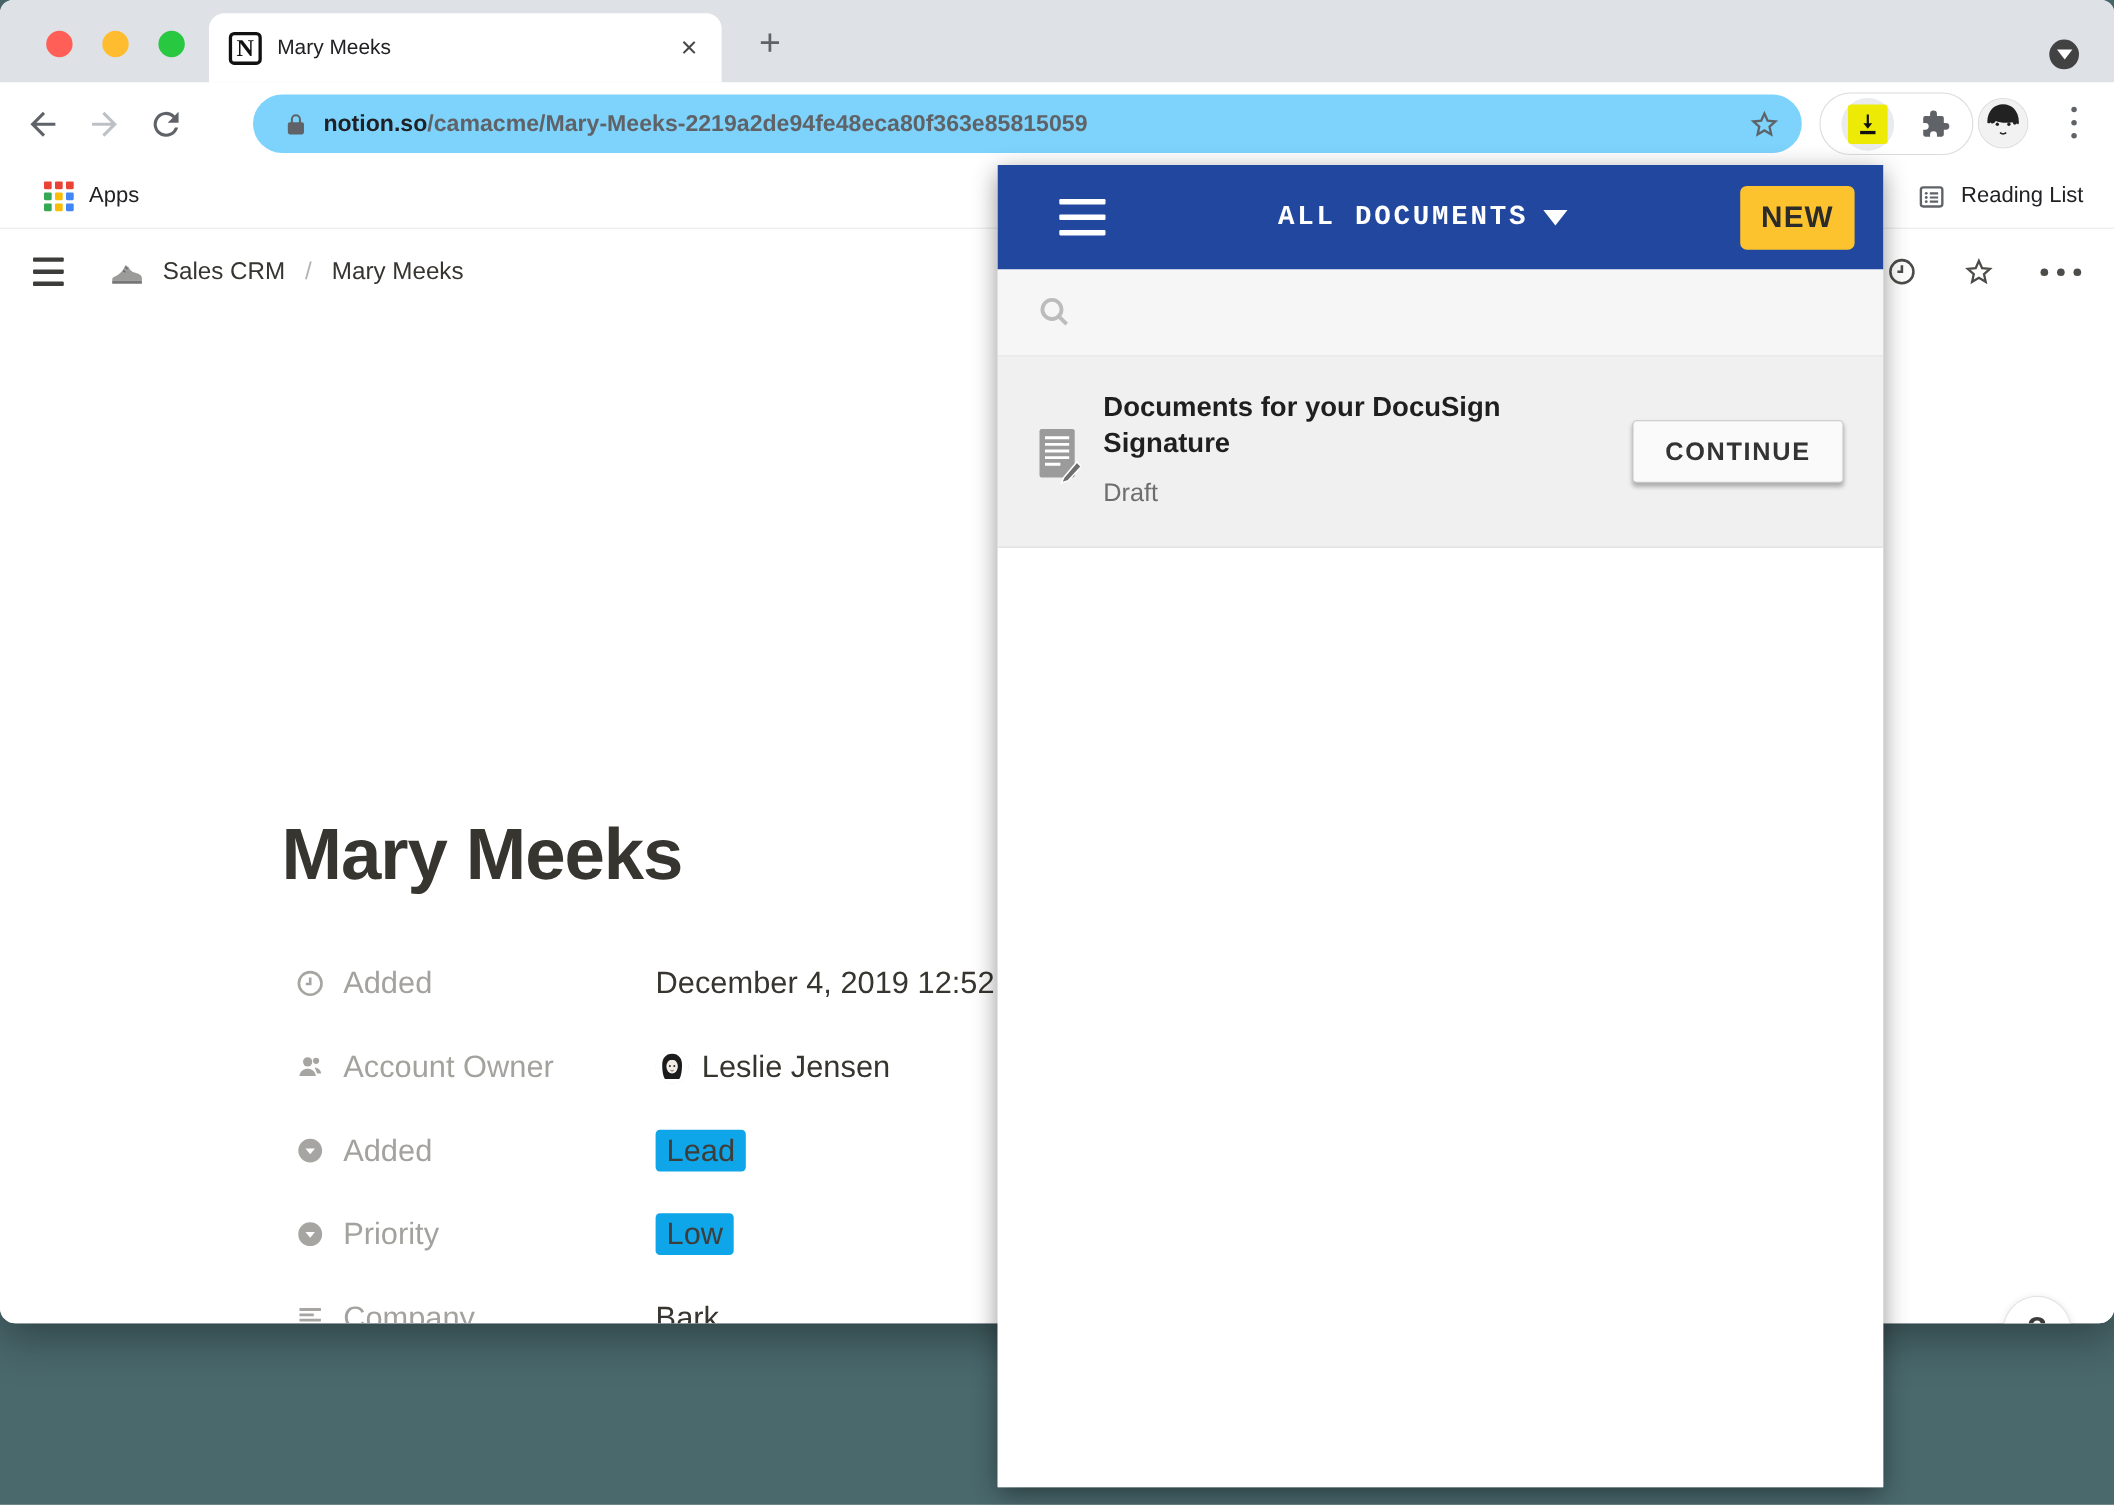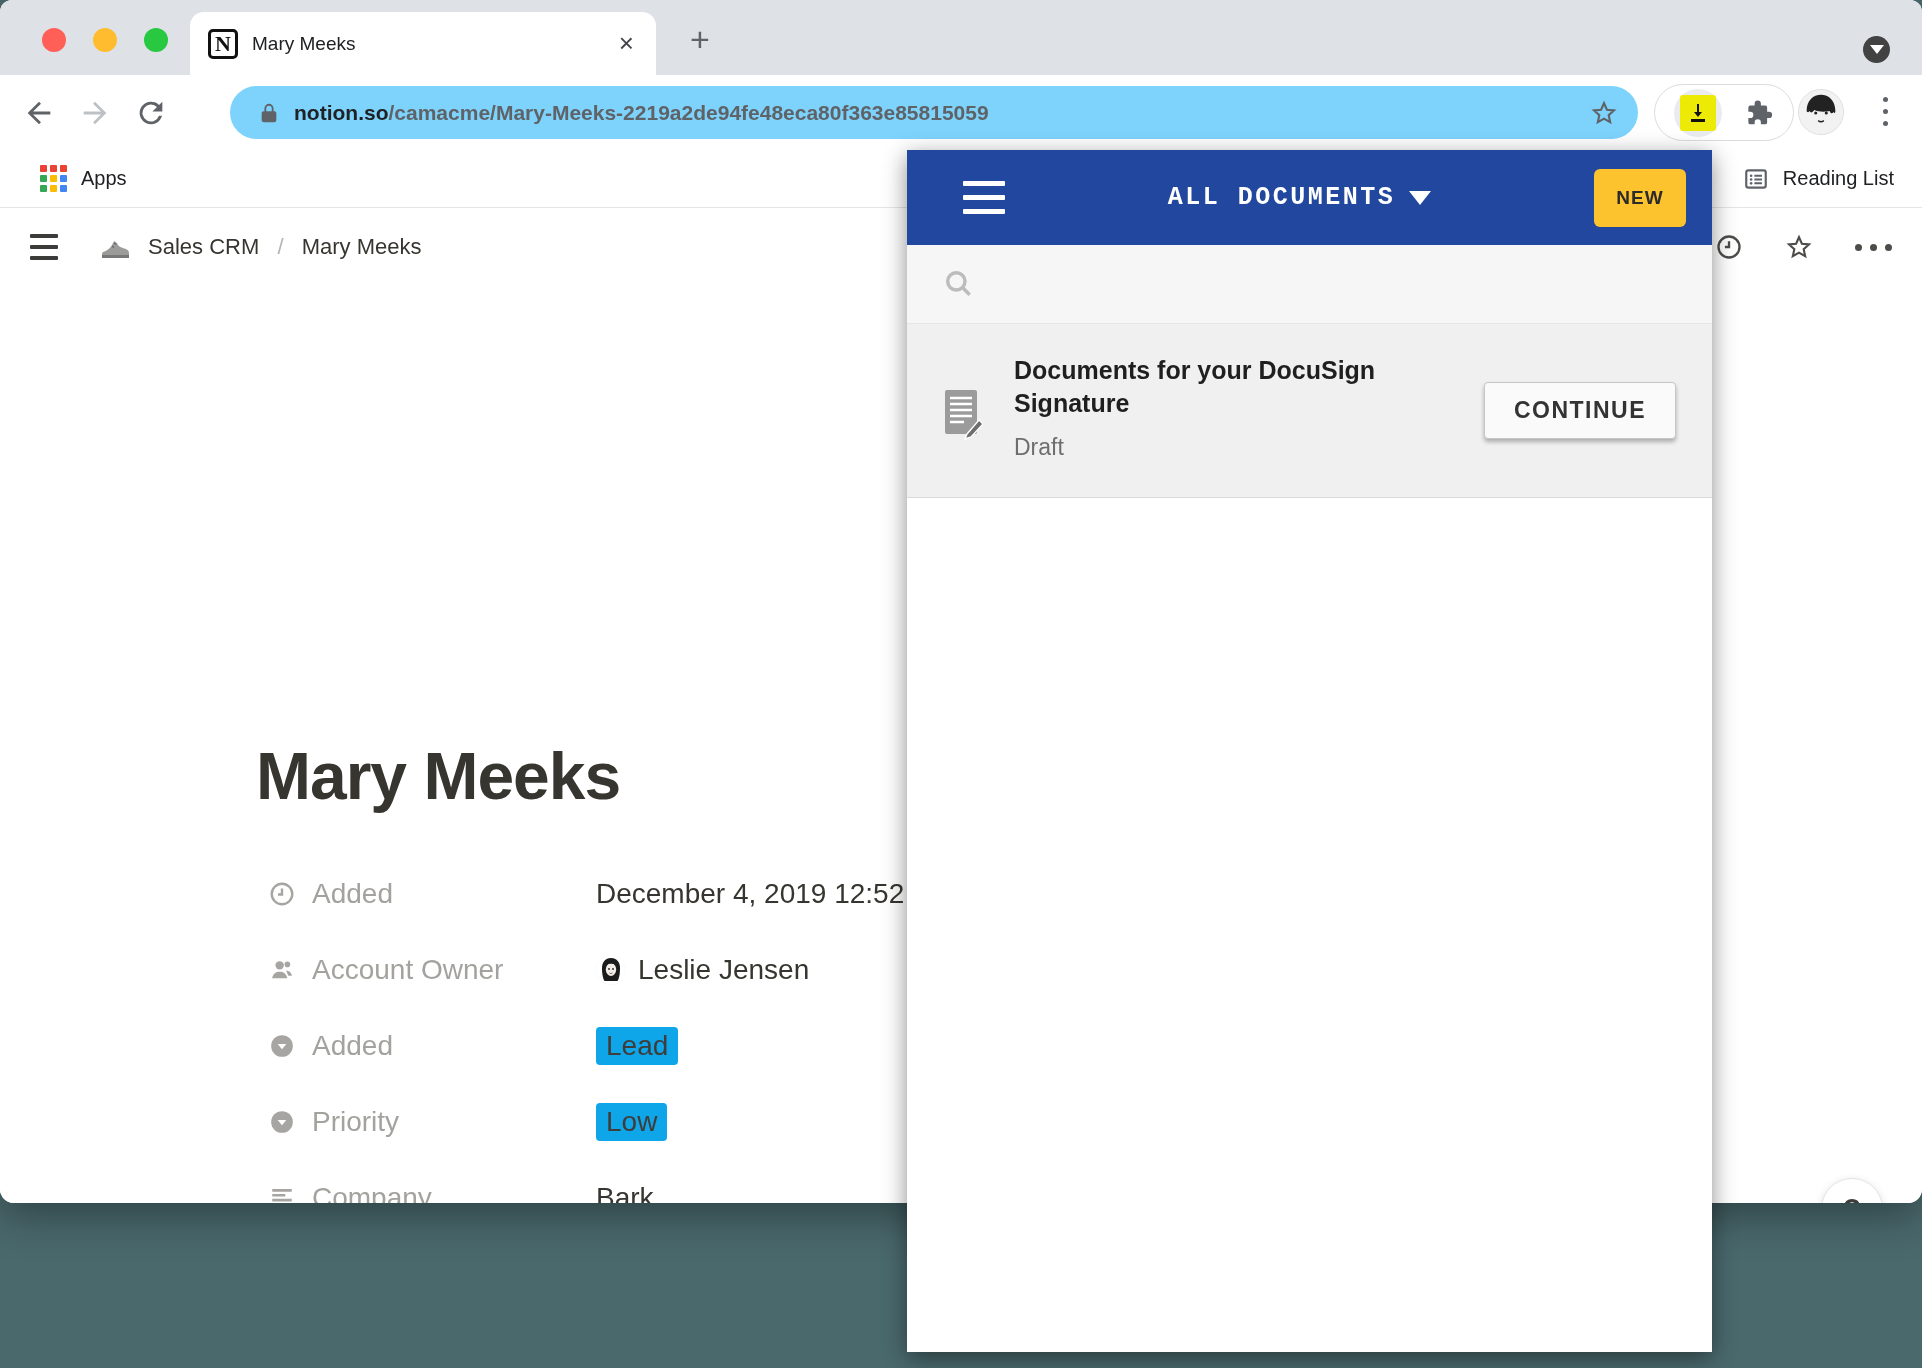--- a/index.html
+++ b/index.html
@@ -88,29 +88,29 @@
 
   
   .ds-popup { position:absolute; left:907px; top:150px; width:805px; height:1202px; background:#fff;
               box-shadow:0 6px 22px rgba(0,0,0,.45); display:flex; flex-direction:column; }
   .ds-header { height:95px; background:#21489E; display:flex; align-items:center; padding:0 26px; }
   .ds-hamb { display:flex; flex-direction:column; gap:9px; margin-left:30px; }
   .ds-hamb i { width:42px; height:5px; background:#fff; border-radius:1px; }
   .ds-title-wrap { flex:1; display:flex; align-items:center; justify-content:center; gap:14px;font-family:Liberation Mono, monospace; }
   .ds-title { color:#fff; font-size:25px; font-weight:bold; letter-spacing:2.5px; }
   .ds-caret { width:0; height:0; border-left:11px solid transparent; border-right:11px solid transparent; border-top:14px solid #fff; }
-  .ds-new { width:92px; height:58px; background:#FCC32E; border:none; border-radius:6px;
-            font-size:19px; font-weight:bold; letter-spacing:1px; color:#2b2b2b;
+  .ds-new { width:104px; height:58px; background:#FCC32E; border:none; border-radius:6px;
+            font-size:27px; font-weight:bold; letter-spacing:1px; color:#2b2b2b;
             font-family:"Liberation Sans","DejaVu Sans",sans-serif; }
   .ds-search { height:78px; background:#F6F6F6; display:flex; align-items:center; padding:0 36px; }
   .ds-search .mag { width:32px; height:32px; color:#bcbcbc; }
   .ds-row { background:#F0F0F1; border-top:1px solid #e6e6e6; border-bottom:1px solid #d9d9d9;
             display:flex; padding:30px 36px 36px 36px; }
   .ds-doc-ic { width:40px; height:52px; color:#9b9b9b; margin-top:34px; }
-  .ds-doc-main { margin-left:31px; width:430px; }
+  .ds-doc-main { margin-left:20px; width:430px; }
   .ds-doc-title { font-size:25px; font-weight:bold; color:#1f1f1f; line-height:33px; }
   .ds-doc-status { margin-top:14px; font-size:23px; color:#6e6e6e; }
   .ds-continue { margin-left:auto; margin-top:28px; width:192px; height:57px; background:#FAFAFA;
                  border:1px solid #c6c6c6; border-radius:4px; box-shadow:0 3px 4px rgba(0,0,0,.28);
                  font-size:23px; font-weight:bold; letter-spacing:1.5px; color:#333;
                  font-family:"Liberation Sans","DejaVu Sans",sans-serif; }
   .ds-body { flex:1; background:#fff; }
 </style>
 </head>
 <body>

